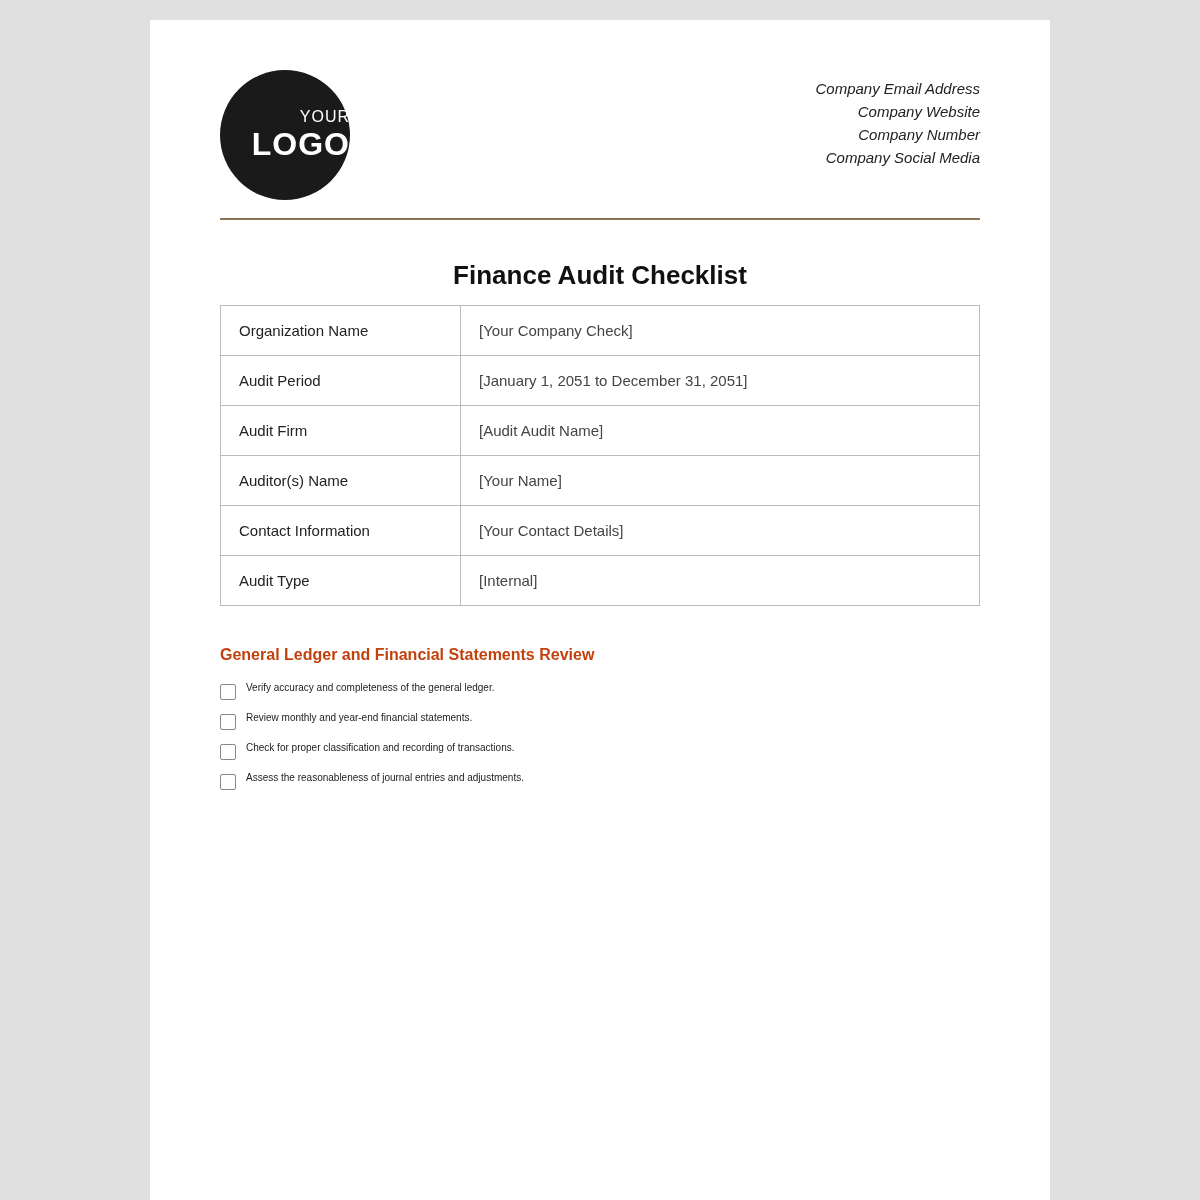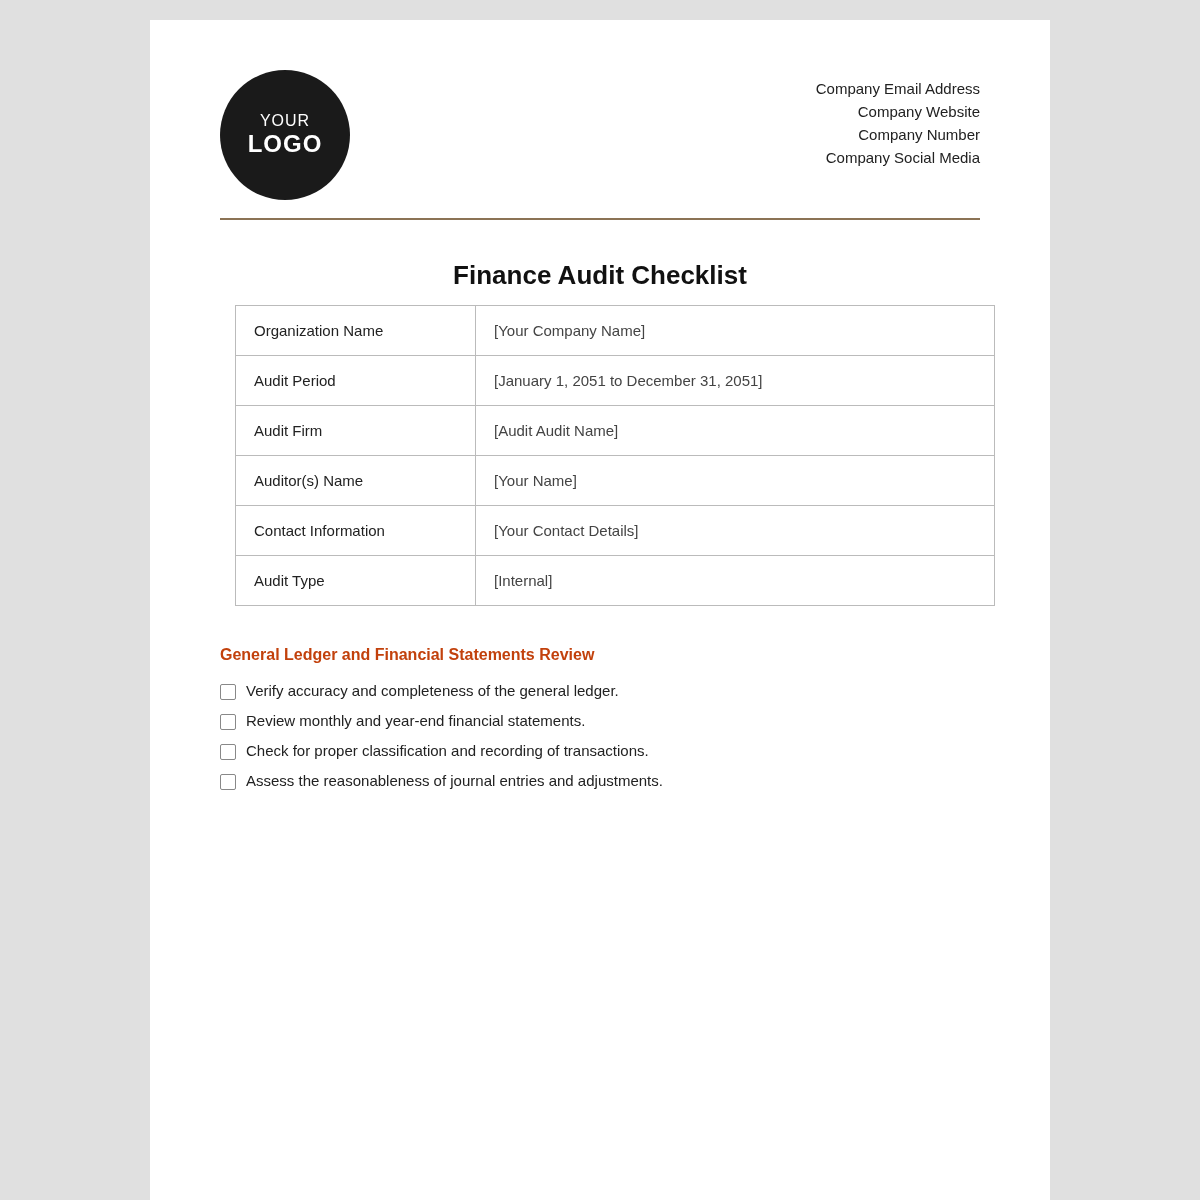--- a/index.html
+++ b/index.html
@@ -32,45 +32,46 @@
       margin-bottom: 10px;
     }
 
     .logo-circle {
       width: 130px;
       height: 130px;
       background: #1a1a1a;
       border-radius: 50%;
       display: flex;
       flex-direction: column;
-      align-items: center;
+      align-items: flex-end;
       justify-content: center;
       color: #ffffff;
       font-size: 22px;
       font-weight: bold;
       letter-spacing: 1px;
       flex-shrink: 0;
     }
 
     .logo-circle .your {
       font-size: 16px;
       font-weight: normal;
     }
 
     .logo-circle .logo-text {
-      font-size: 24px;
+      font-size: 32px;
       font-weight: bold;
     }
 
     .company-info {
       text-align: right;
       display: flex;
       flex-direction: column;
       gap: 6px;
       padding-top: 10px;
+      font-style: italic;
     }
 
     .company-info-item {
       font-size: 15px;
       color: #222;
     }
 
     .divider {
       border: none;
       border-top: 2px solid #8b7355;
@@ -82,21 +83,20 @@
       font-size: 26px;
       font-weight: bold;
       color: #111;
       margin-bottom: 14px;
     }
 
     .info-table {
       width: 100%;
       border-collapse: collapse;
       margin-bottom: 40px;
-      margin-left: 15px;
     }
 
     .info-table td {
       border: 1px solid #bbb;
       padding: 16px 18px;
       font-size: 15px;
       color: #222;
       vertical-align: middle;
     }
 
@@ -120,21 +120,21 @@
     .checklist {
       list-style: none;
       padding: 0;
       margin: 0;
     }
 
     .checklist li {
       display: flex;
       align-items: flex-start;
       gap: 10px;
-      font-size: 15px;
+      font-size: 10px;
       color: #222;
       margin-bottom: 12px;
     }
 
     .checkbox-icon {
       width: 16px;
       height: 16px;
       border: 1.5px solid #888;
       border-radius: 2px;
       flex-shrink: 0;
@@ -163,21 +163,21 @@
   </div>
 
   <hr class="divider">
 
   <h1 class="page-title">Finance Audit Checklist</h1>
 
   <table class="info-table">
     <tbody id="info-tbody">
     <tr>
           <td>Organization Name</td>
-          <td>[Your Company Name]</td>
+          <td>[Your Company Check]</td>
         </tr>
         <tr>
           <td>Audit Period</td>
           <td>[January 1, 2051 to December 31, 2051]</td>
         </tr>
         <tr>
           <td>Audit Firm</td>
           <td>[Audit Audit Name]</td>
         </tr>
         <tr>

